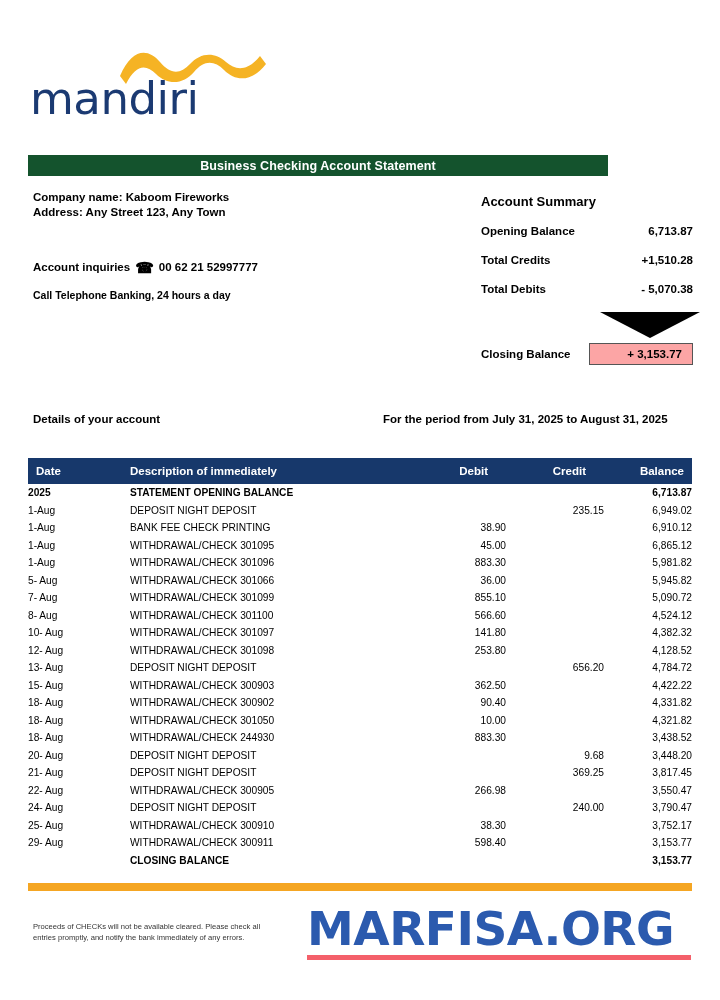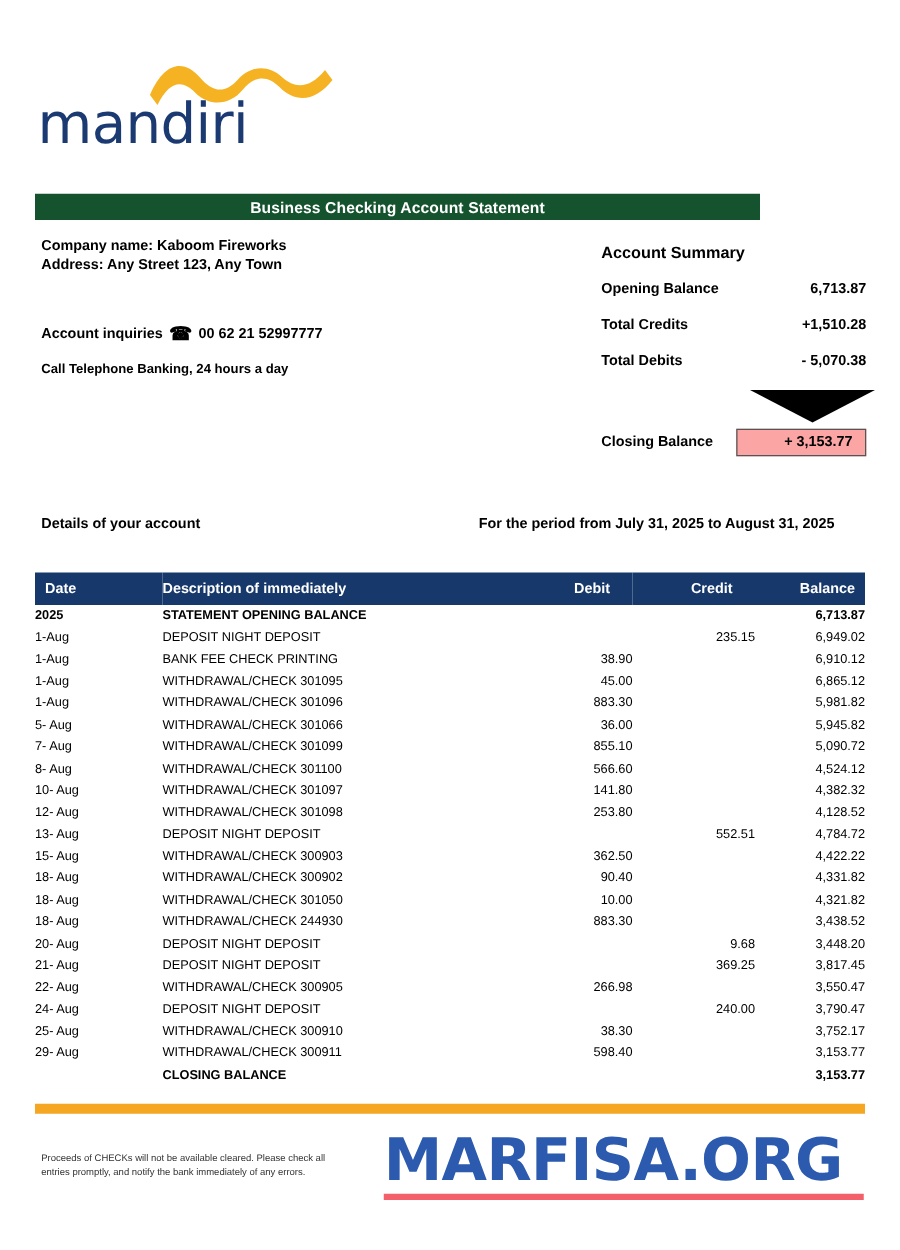--- a/index.html
+++ b/index.html
@@ -395,21 +395,21 @@
           <td class="c-date">12- Aug</td>
           <td class="c-desc">WITHDRAWAL/CHECK 301098</td>
           <td class="c-debit">253.80</td>
           <td class="c-credit"></td>
           <td class="c-balance">4,128.52</td>
         </tr>
         <tr>
           <td class="c-date">13- Aug</td>
           <td class="c-desc">DEPOSIT NIGHT DEPOSIT</td>
           <td class="c-debit"></td>
-          <td class="c-credit">552.51</td>
+          <td class="c-credit">656.20</td>
           <td class="c-balance">4,784.72</td>
         </tr>
         <tr>
           <td class="c-date">15- Aug</td>
           <td class="c-desc">WITHDRAWAL/CHECK 300903</td>
           <td class="c-debit">362.50</td>
           <td class="c-credit"></td>
           <td class="c-balance">4,422.22</td>
         </tr>
         <tr>

